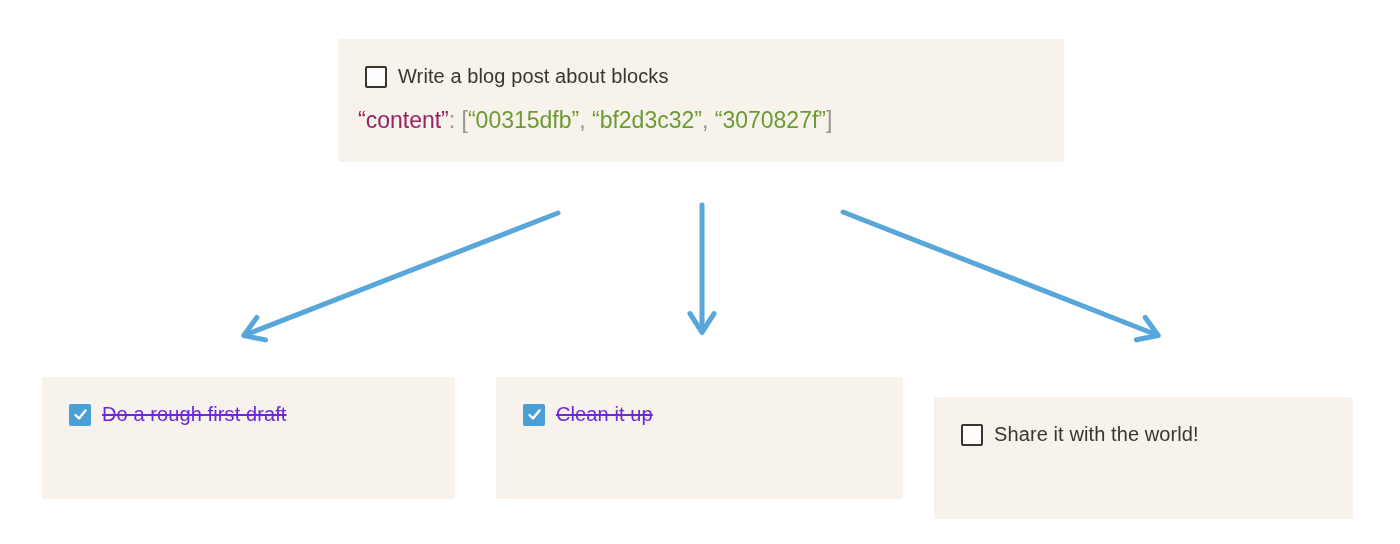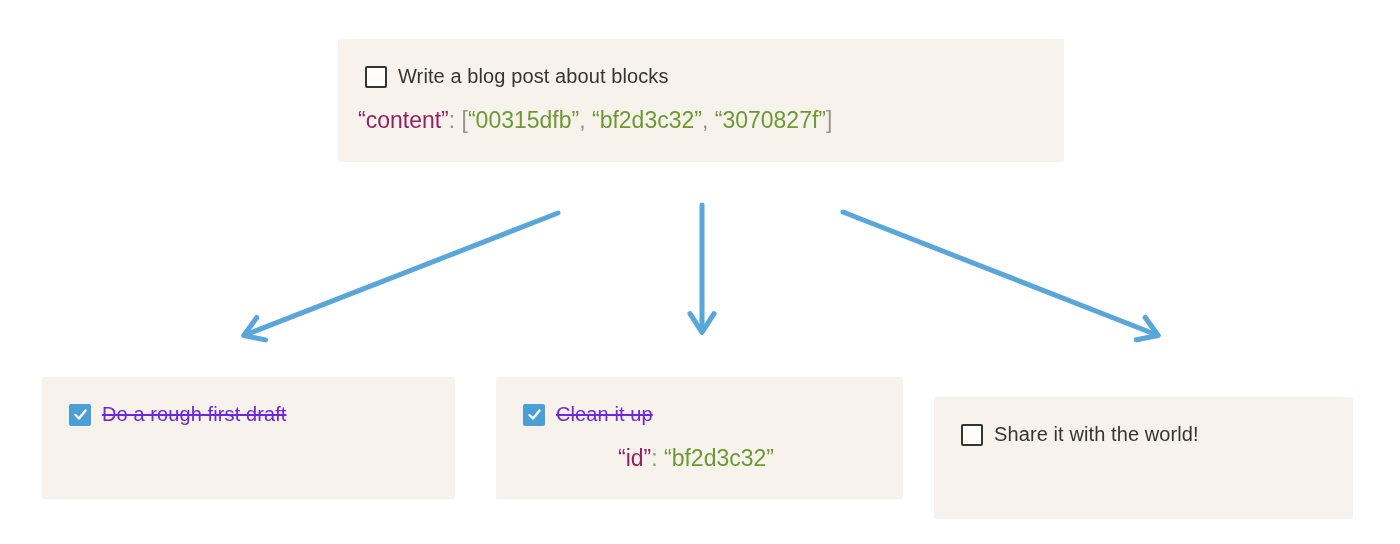--- a/index.html
+++ b/index.html
@@ -131,21 +131,20 @@
 
   <div class="block-card card-child-1">
     <div class="todo-row">
       <span class="checkbox checked">
         <svg class="check-icon" width="15" height="15" viewBox="0 0 15 15">
           <polyline points="2.5 8 6 11.5 12.5 3.5" fill="none" stroke="#ffffff" stroke-width="2.4" stroke-linecap="round" stroke-linejoin="round"></polyline>
         </svg>
       </span>
       <span class="todo-label done">Clean it up</span>
     </div>
-    <div class="code-line"><span class="code-key">“id”</span><span class="code-punct">: </span><span class="code-str">“bf2d3c32”</span></div>
   </div>
 
   <div class="block-card card-child-2">
     <div class="todo-row">
       <span class="checkbox">
         
       </span>
       <span class="todo-label">Share it with the world!</span>
     </div>
   </div>

